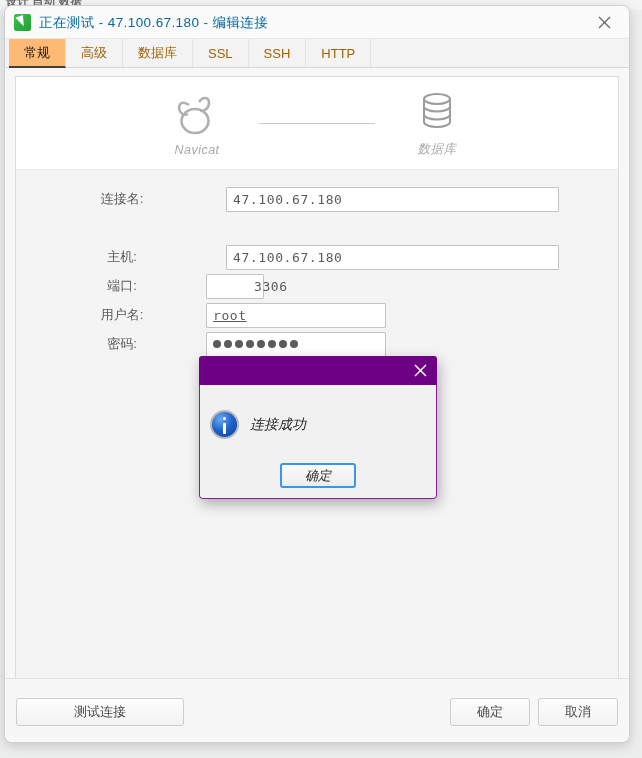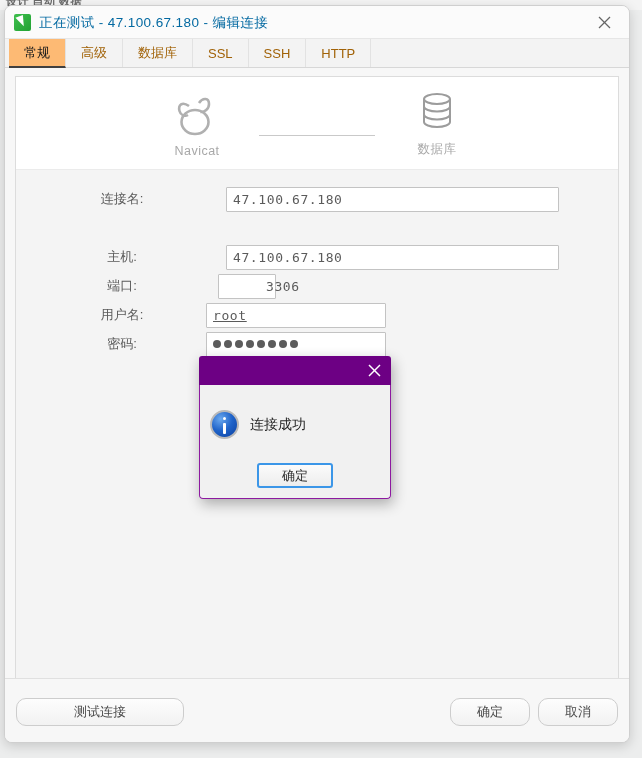--- a/index.html
+++ b/index.html
@@ -139,23 +139,24 @@
   .logoband {
     position: relative;
     height: 93px;
     background: #ffffff;
     border-bottom: 1px solid #ebebeb;
   }
   .logo-group {
     position: absolute;
     left: 0; right: 0; top: 12px;
     display: flex;
-    align-items: flex-end;
+    align-items: center;
     justify-content: center;
     gap: 0;
+    font-style: italic;
   }
   .logo-item {
     width: 120px;
     display: flex;
     flex-direction: column;
     align-items: center;
   }
   .logo-caption {
     margin-top: 6px;
     font-size: 12.5px;
@@ -252,40 +253,41 @@
     width: 624px;
     height: 64px;
     border-top: 1px solid #e0e0e0;
     background: #f7f7f7;
   }
   .btn {
     position: absolute;
     height: 28px;
     background: linear-gradient(#fdfdfd,#f2f2f2);
     border: 1px solid #cdcdcd;
-    border-radius: 10px;
+    border-radius: 3px;
     font-size: 13px;
     color: #4a4a4a;
     display: flex;
     align-items: center;
     justify-content: center;
     cursor: default;
     white-space: nowrap;
   }
   .btn-test   { left: 11px;  top: 19px; width: 168px; }
   .btn-ok     { right: 99px; top: 19px; width: 80px; }
   .btn-cancel { right: 11px; top: 19px; width: 80px; }
 
   
   .modal {
     position: absolute;
     left: 199px; top: 356px;
-    width: 192px; height: 143px;
+    width: 238px; height: 143px;
     box-shadow: 2px 5px 14px rgba(0,0,0,.30);
     border-radius: 3px;
+    font-style: italic;
   }
   .modal-title {
     position: relative;
     height: 29px;
     background: #6d0084;
     border-radius: 3px 3px 0 0;
   }
   .modal-close {
     position: absolute;
     right: 6px; top: 4px;
@@ -427,21 +429,21 @@
         <div class="field-row" style="top:16px;">
           <div class="field-label">连接名:</div>
           <div class="field-input fi-wide">47.100.67.180</div>
         </div>
 
         <div class="field-row" style="top:74px;">
           <div class="field-label">主机:</div>
           <div class="field-input fi-wide">47.100.67.180</div>
         </div>
 
-        <div class="field-row" style="top:103px;gap:12px;">
+        <div class="field-row" style="top:103px;">
           <div class="field-label">端口:</div>
           <div class="field-input fi-tiny">3306</div>
         </div>
 
         <div class="field-row" style="top:132px;">
           <div class="field-label">用户名:</div>
           <div class="field-input fi-mid">root</div>
         </div>
 
         <div class="field-row" style="top:161px;">

